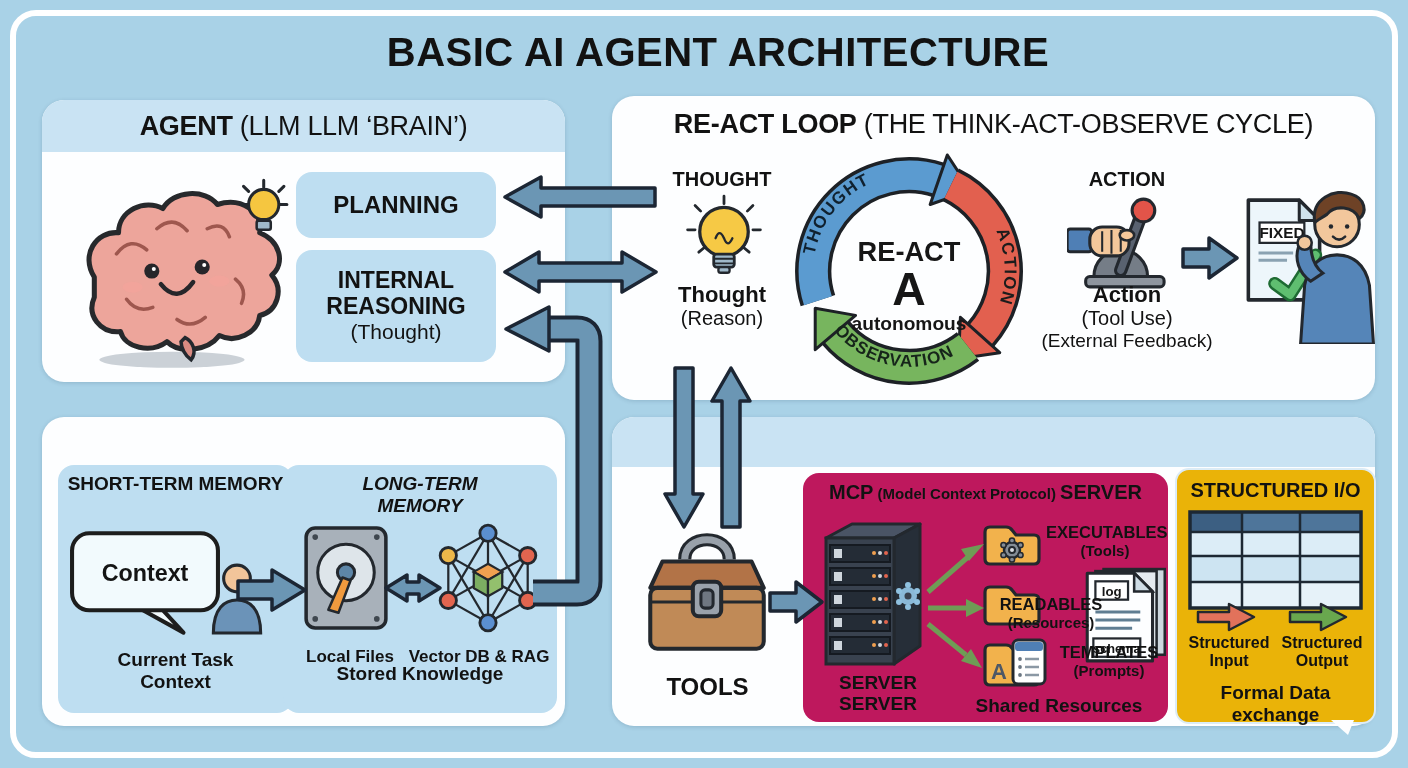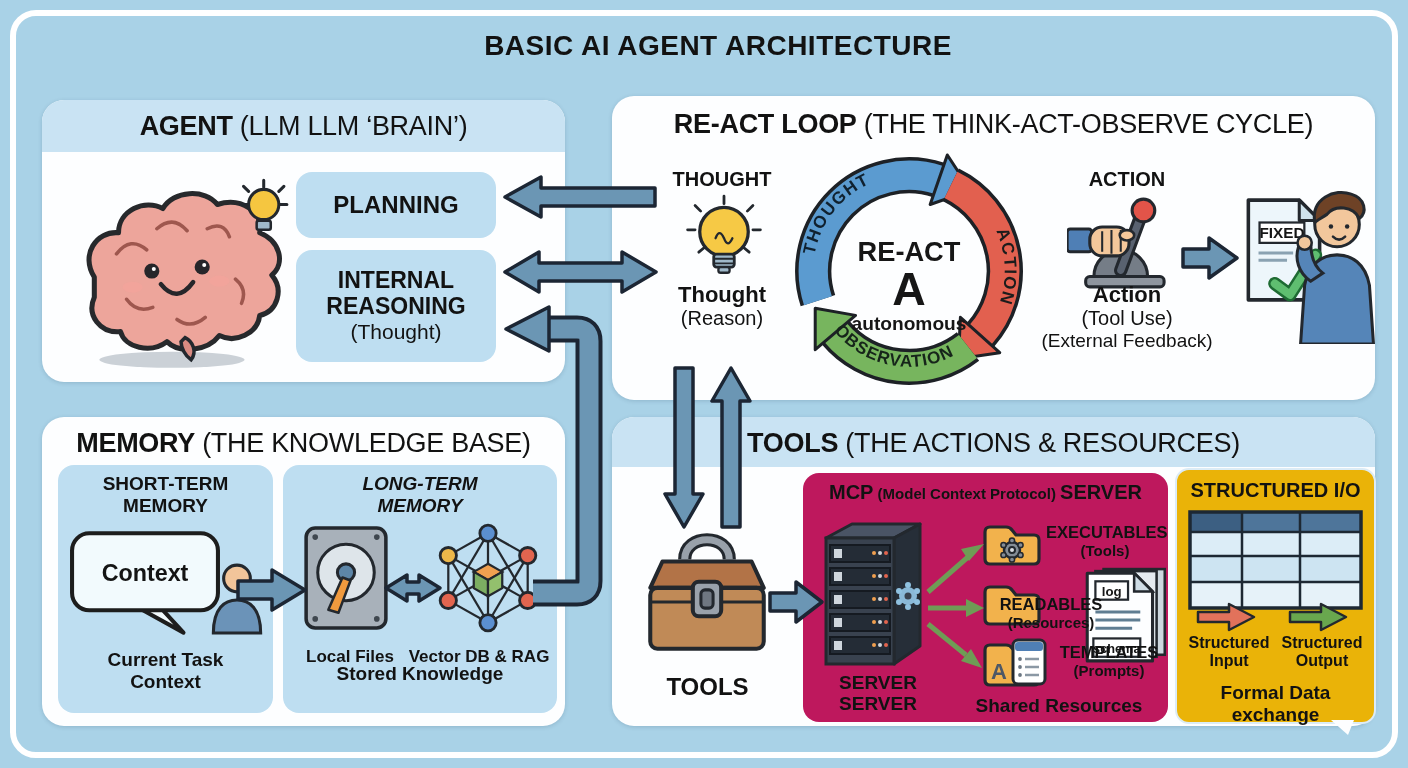--- a/index.html
+++ b/index.html
@@ -1,19 +1,19 @@
 <!DOCTYPE html>
 <html><head>
 <meta charset="utf-8">
 <style>
   html,body{margin:0;padding:0;background:#a9d2e7;}
   .stage{position:relative;width:1408px;height:768px;background:#a9d2e7;
          font-family:"Liberation Sans",sans-serif;color:#121212;overflow:hidden;}
   .frame{position:absolute;inset:10px;border:6px solid #ffffff;border-radius:26px;pointer-events:none;z-index:7;}
-  .title{position:absolute;top:30px;left:0;right:0;text-align:center;font-size:28px;font-weight:bold;letter-spacing:.5px;padding-left:28px;}
+  .title{position:absolute;top:30px;left:0;right:0;text-align:center;font-size:40px;font-weight:bold;letter-spacing:.5px;padding-left:28px;}
   .panel{position:absolute;background:#fdfeff;border-radius:22px;box-shadow:0 1px 4px rgba(25,60,90,.18);}
   .band{position:absolute;top:0;left:0;right:0;background:#c9e3f3;border-radius:22px 22px 0 0;}
   .panel-heading{position:absolute;left:0;right:0;text-align:center;font-size:27px;font-weight:bold;letter-spacing:-.3px;white-space:nowrap;z-index:2;}
   .panel-heading .sub{font-weight:400;}
   .bluebox{position:absolute;background:#bedef1;border-radius:16px;display:flex;flex-direction:column;
            align-items:center;justify-content:center;text-align:center;}
   .lbl{position:absolute;text-align:center;font-weight:bold;line-height:1.15;z-index:3;}
   .reg{font-weight:400;}
   .icon{position:absolute;z-index:2;}
   svg text{font-family:"Liberation Sans",sans-serif;}
@@ -143,24 +143,21 @@
       <circle cx="10" cy="58" r="7" fill="#f2c79c" stroke="#23282e" stroke-width="2.5"></circle>
       <circle cx="42" cy="40" r="22" fill="#f2c79c" stroke="#23282e" stroke-width="3"></circle>
       <path d="M20,38 C16,14 40,4 56,10 C70,14 72,28 64,34 C58,22 40,20 32,30 C26,34 22,36 20,38 Z" fill="#6e4226" stroke="#23282e" stroke-width="3" stroke-linejoin="round"></path>
       <circle cx="36" cy="42" r="2.2" fill="#23282e"></circle>
         <circle cx="52" cy="42" r="2.2" fill="#23282e"></circle>
       <path d="M38,52 Q44,58 50,52" fill="none" stroke="#23282e" stroke-width="2.5" stroke-linecap="round"></path>
     </svg>
   </div>
 
   <div class="panel" style="left:42px;top:417px;width:523px;height:309px;">
-    <div class="panel-heading" style="top:11px;">
-      <span>MEMORY</span><span class="sub"> (THE KNOWLEDGE BASE)</span>
-    </div>
-    <div class="bluebox" style="left:16px;top:48px;width:215px;height:248px;justify-content:flex-start;">
+    <div class="bluebox" style="left:16px;top:48px;width:215px;height:248px;justify-content:flex-start;padding-left:20px;">
       <div class="lbl" style="left:0;right:0;top:8px;font-size:19px;">SHORT-TERM MEMORY</div>
       <svg class="icon" style="left:10px;top:62px;" width="154" height="114" viewBox="0 0 152 112">
         <path d="M92,80 L114,104 L74,82 Z" fill="#f2fafd" stroke="#1d1d1d" stroke-width="4" stroke-linejoin="round"></path>
         <rect x="4" y="6" width="144" height="76" rx="17" fill="#f2fafd" stroke="#1d1d1d" stroke-width="4"></rect>
         <text x="76" y="53" text-anchor="middle" font-size="23" font-weight="bold" fill="#141414">Context</text>
       </svg>
       <svg class="icon" style="left:152px;top:96px;" width="54" height="74" viewBox="0 0 52 72">
         <circle cx="26" cy="17" r="13" fill="#f2c59a" stroke="#23282e" stroke-width="3"></circle>
         <path d="M3,70 C3,46 14,38 26,38 C38,38 49,46 49,70 Z" fill="#6b93b8" stroke="#23282e" stroke-width="3"></path>
       </svg>
@@ -205,23 +202,20 @@
         <circle cx="17" cy="34" r="8" fill="#edb84a" stroke="#23282e" stroke-width="2.8"></circle>
       </svg>
       <div class="lbl" style="left:2px;top:182px;width:130px;font-size:17px;">Local Files</div>
       <div class="lbl" style="left:118px;top:182px;width:156px;font-size:17px;">Vector DB &amp; RAG</div>
       <div class="lbl" style="left:20px;right:20px;top:198px;font-size:19px;">Stored Knowledge</div>
     </div>
   </div>
 
   <div class="panel" style="left:612px;top:417px;width:763px;height:309px;">
     <div class="band" style="height:50px;"></div>
-    <div class="panel-heading" style="top:11px;">
-      <span>TOOLS</span><span class="sub"> (THE ACTIONS &amp; RESOURCES)</span>
-    </div>
     <svg class="icon" style="left:28px;top:106px;" width="134" height="152" viewBox="0 0 132 150">
       <path d="M44,36 C44,10 88,10 88,36" fill="none" stroke="#23282e" stroke-width="13"></path>
       <path d="M44,36 C44,10 88,10 88,36" fill="none" stroke="#99a1aa" stroke-width="7"></path>
       <polygon points="22,38 110,38 122,64 10,64" fill="#b27347" stroke="#23282e" stroke-width="4" stroke-linejoin="round"></polygon>
       <rect x="10" y="64" width="112" height="60" rx="7" fill="#c08a57" stroke="#23282e" stroke-width="4"></rect>
       <line x1="10" y1="78" x2="122" y2="78" stroke="#23282e" stroke-width="3"></line>
       <rect x="52" y="58" width="28" height="34" rx="6" fill="#9aa2ab" stroke="#23282e" stroke-width="4"></rect>
       <rect x="60" y="66" width="12" height="18" rx="4" fill="#6f7781" stroke="#23282e" stroke-width="3"></rect>
     </svg>
     <div class="lbl" style="left:18px;top:256px;width:155px;font-size:24px;">TOOLS</div>

